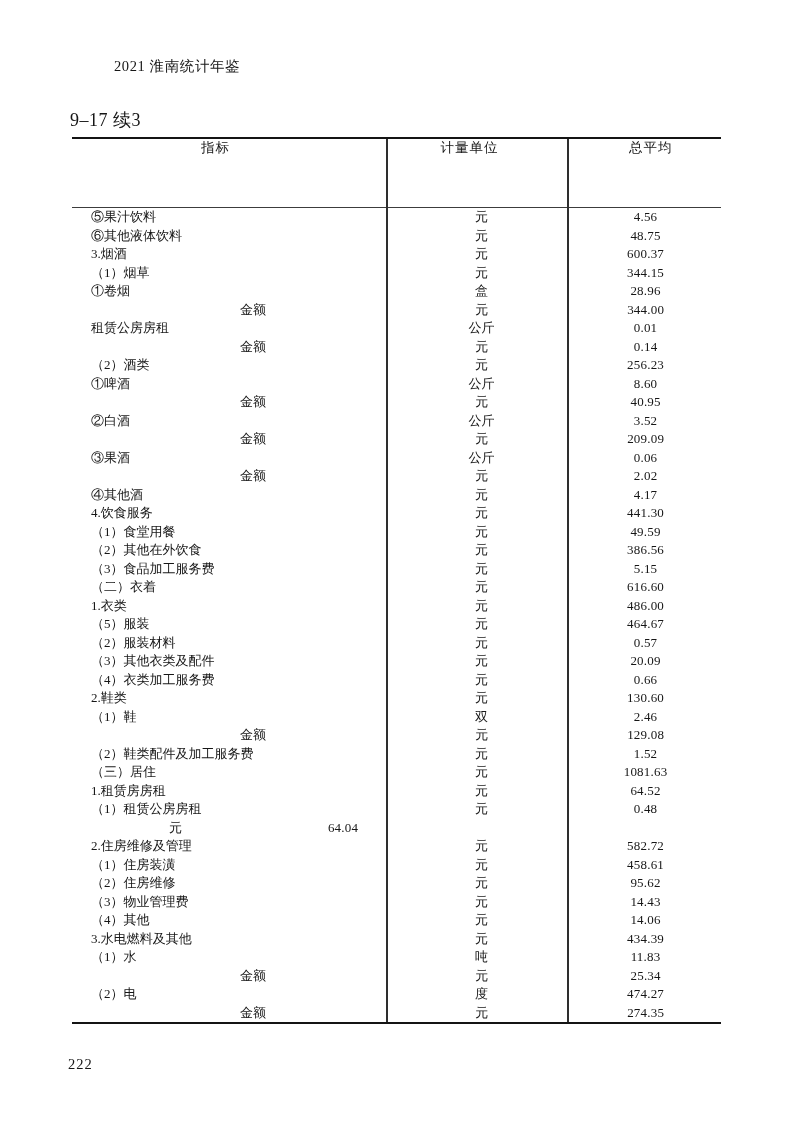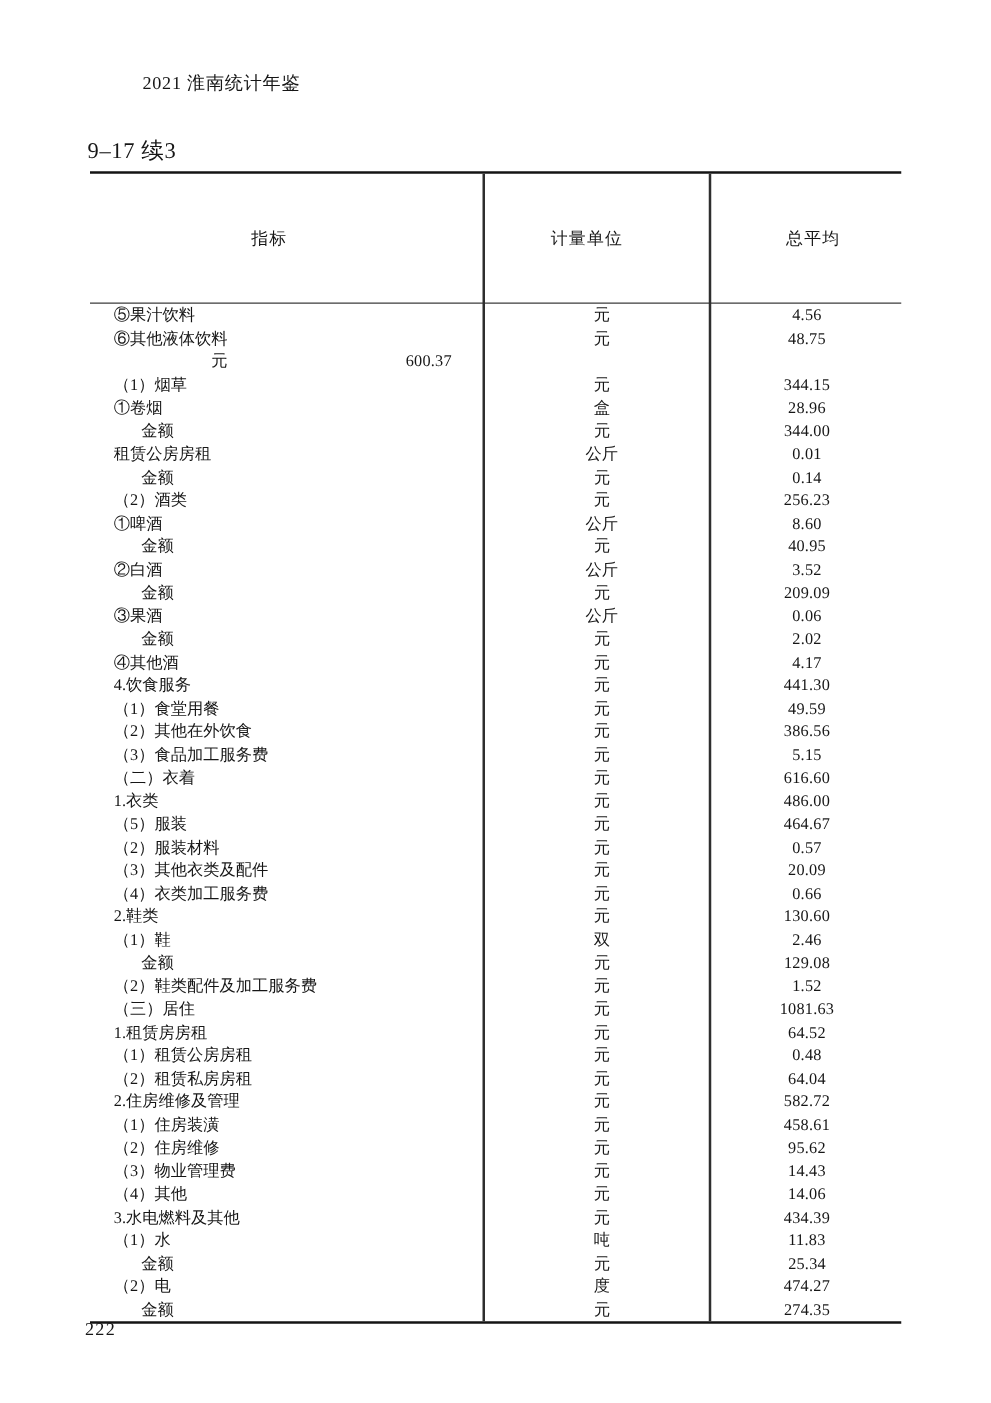--- a/index.html
+++ b/index.html
@@ -16,33 +16,33 @@
   .table-title {
     position:absolute; left:70px; top:108px;
     font-size:18px; font-weight:normal; letter-spacing:0.5px; white-space:nowrap;
   }
   .stat-table {
     position:absolute; left:72px; top:137px; width:649px;
     border-top:2.5px solid #141414;
     border-bottom:2.5px solid #141414;
   }
   .thead {
-    display:flex; height:104px; align-items:center;
+    display:flex; height:69px; 
     border-bottom:1.5px solid #3c3c3c;
     font-size:13.5px;
     gap:28px;
   }
   .th { text-align:center; letter-spacing:1px; }
   .w1 { width:314px; }
   .w2 { width:181px; }
   .w3 { width:154px; }
   .tbody { position:relative; }
   .row { display:flex; height:18.5px; line-height:18.6px; font-size:13px;margin-left:13px; }
   .c-ind { width:314px; padding-left:6px; white-space:nowrap; overflow:hidden; }
-  .c-ind.ind1 { padding-left:28px; }
+  .c-ind.ind1 { padding-left:28px;text-align:center; }
   .c-unit { width:181px; text-align:center; }
   .c-val { width:154px; text-align:center; letter-spacing:0.2px; }
   .vline {
     position:absolute; top:0; bottom:0; width:1.5px; background:#2e2e2e;
   }
   .vline1 { left:314px; }
   .vline2 { left:495px; }
   .page-number {
     position:absolute; left:68px; top:1056px; font-size:14.5px; letter-spacing:1px;
   }
@@ -65,20 +65,21 @@
         <div class="c-ind ind0">⑤果汁饮料</div>
         <div class="c-unit">元</div>
         <div class="c-val">4.56</div>
       </div>
       <div class="row">
         <div class="c-ind ind0">⑥其他液体饮料</div>
         <div class="c-unit">元</div>
         <div class="c-val">48.75</div>
       </div>
       <div class="row">
+        <div class="c-ind ind0">3.烟酒</div>
         <div class="c-unit">元</div>
         <div class="c-val">600.37</div>
       </div>
       <div class="row">
         <div class="c-ind ind0">（1）烟草</div>
         <div class="c-unit">元</div>
         <div class="c-val">344.15</div>
       </div>
       <div class="row">
         <div class="c-ind ind0">①卷烟</div>
@@ -219,21 +220,20 @@
         <div class="c-ind ind0">1.租赁房房租</div>
         <div class="c-unit">元</div>
         <div class="c-val">64.52</div>
       </div>
       <div class="row">
         <div class="c-ind ind0">（1）租赁公房房租</div>
         <div class="c-unit">元</div>
         <div class="c-val">0.48</div>
       </div>
       <div class="row">
-        <div class="c-ind ind0">（2）租赁私房房租</div>
         <div class="c-unit">元</div>
         <div class="c-val">64.04</div>
       </div>
       <div class="row">
         <div class="c-ind ind0">2.住房维修及管理</div>
         <div class="c-unit">元</div>
         <div class="c-val">582.72</div>
       </div>
       <div class="row">
         <div class="c-ind ind0">（1）住房装潢</div>

